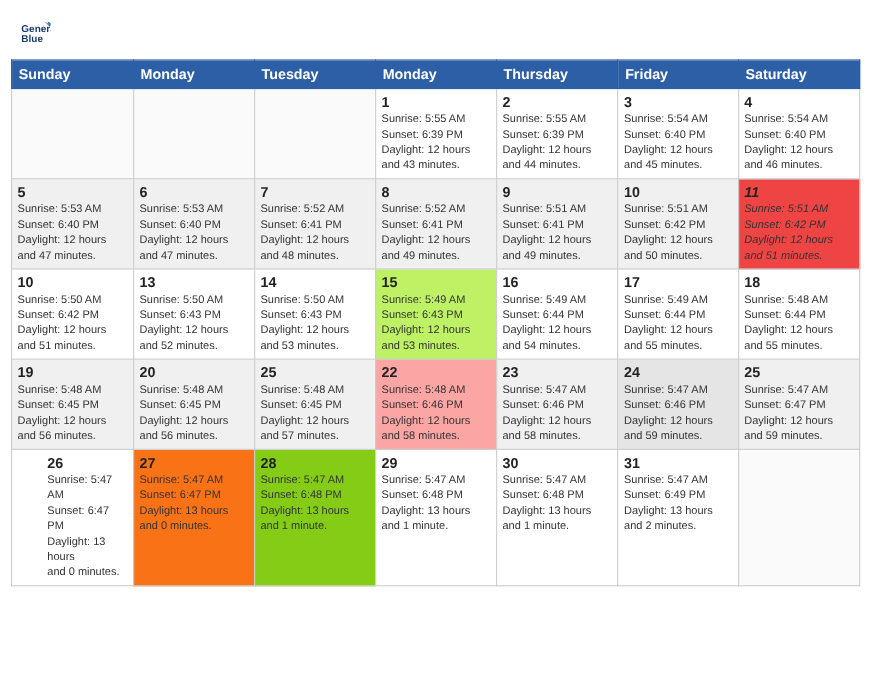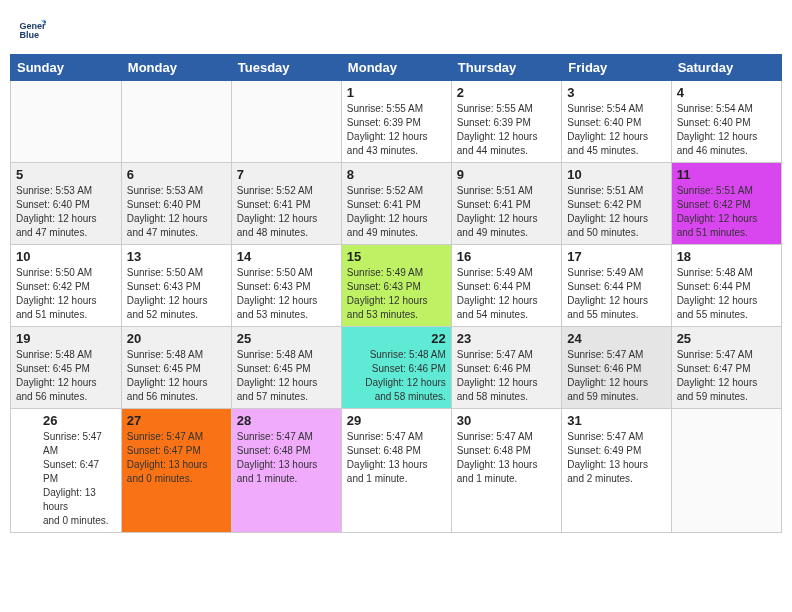--- a/index.html
+++ b/index.html
@@ -195,21 +195,21 @@
 Daylight: 12 hours
 and 49 minutes.</div>
         </td>
         <td style="background: rgb(240, 240, 240);">
           <div class="day-number">10</div>
           <div class="day-info" style="white-space: pre-line;">Sunrise: 5:51 AM
 Sunset: 6:42 PM
 Daylight: 12 hours
 and 50 minutes.</div>
         </td>
-        <td style="background: #d946ef;">
+        <td style="background: #ef4444; font-style: italic;">
           <div class="day-number">11</div>
           <div class="day-info" style="white-space: pre-line;">Sunrise: 5:51 AM
 Sunset: 6:42 PM
 Daylight: 12 hours
 and 51 minutes.</div>
         </td>
       </tr>
       <tr class="row-odd">
         <td style="background: rgb(255, 255, 255);">
           <div class="day-number">10</div>
@@ -276,21 +276,21 @@
 Daylight: 12 hours
 and 56 minutes.</div>
         </td>
         <td style="background: rgb(240, 240, 240);">
           <div class="day-number">25</div>
           <div class="day-info" style="white-space: pre-line;">Sunrise: 5:48 AM
 Sunset: 6:45 PM
 Daylight: 12 hours
 and 57 minutes.</div>
         </td>
-        <td style="background: #5eead4; text-align: right;">
+        <td style="background: #fca5a5;">
           <div class="day-number">22</div>
           <div class="day-info" style="white-space: pre-line;">Sunrise: 5:48 AM
 Sunset: 6:46 PM
 Daylight: 12 hours
 and 58 minutes.</div>
         </td>
         <td style="background: rgb(240, 240, 240);">
           <div class="day-number">23</div>
           <div class="day-info" style="white-space: pre-line;">Sunrise: 5:47 AM
 Sunset: 6:46 PM
@@ -320,21 +320,21 @@
 Daylight: 13 hours
 and 0 minutes.</div>
         </td>
         <td style="background: #f97316;">
           <div class="day-number">27</div>
           <div class="day-info" style="white-space: pre-line;">Sunrise: 5:47 AM
 Sunset: 6:47 PM
 Daylight: 13 hours
 and 0 minutes.</div>
         </td>
-        <td style="background: #f0abfc;">
+        <td style="background: #84cc16;">
           <div class="day-number">28</div>
           <div class="day-info" style="white-space: pre-line;">Sunrise: 5:47 AM
 Sunset: 6:48 PM
 Daylight: 13 hours
 and 1 minute.</div>
         </td>
         <td style="background: rgb(255, 255, 255);">
           <div class="day-number">29</div>
           <div class="day-info" style="white-space: pre-line;">Sunrise: 5:47 AM
 Sunset: 6:48 PM

